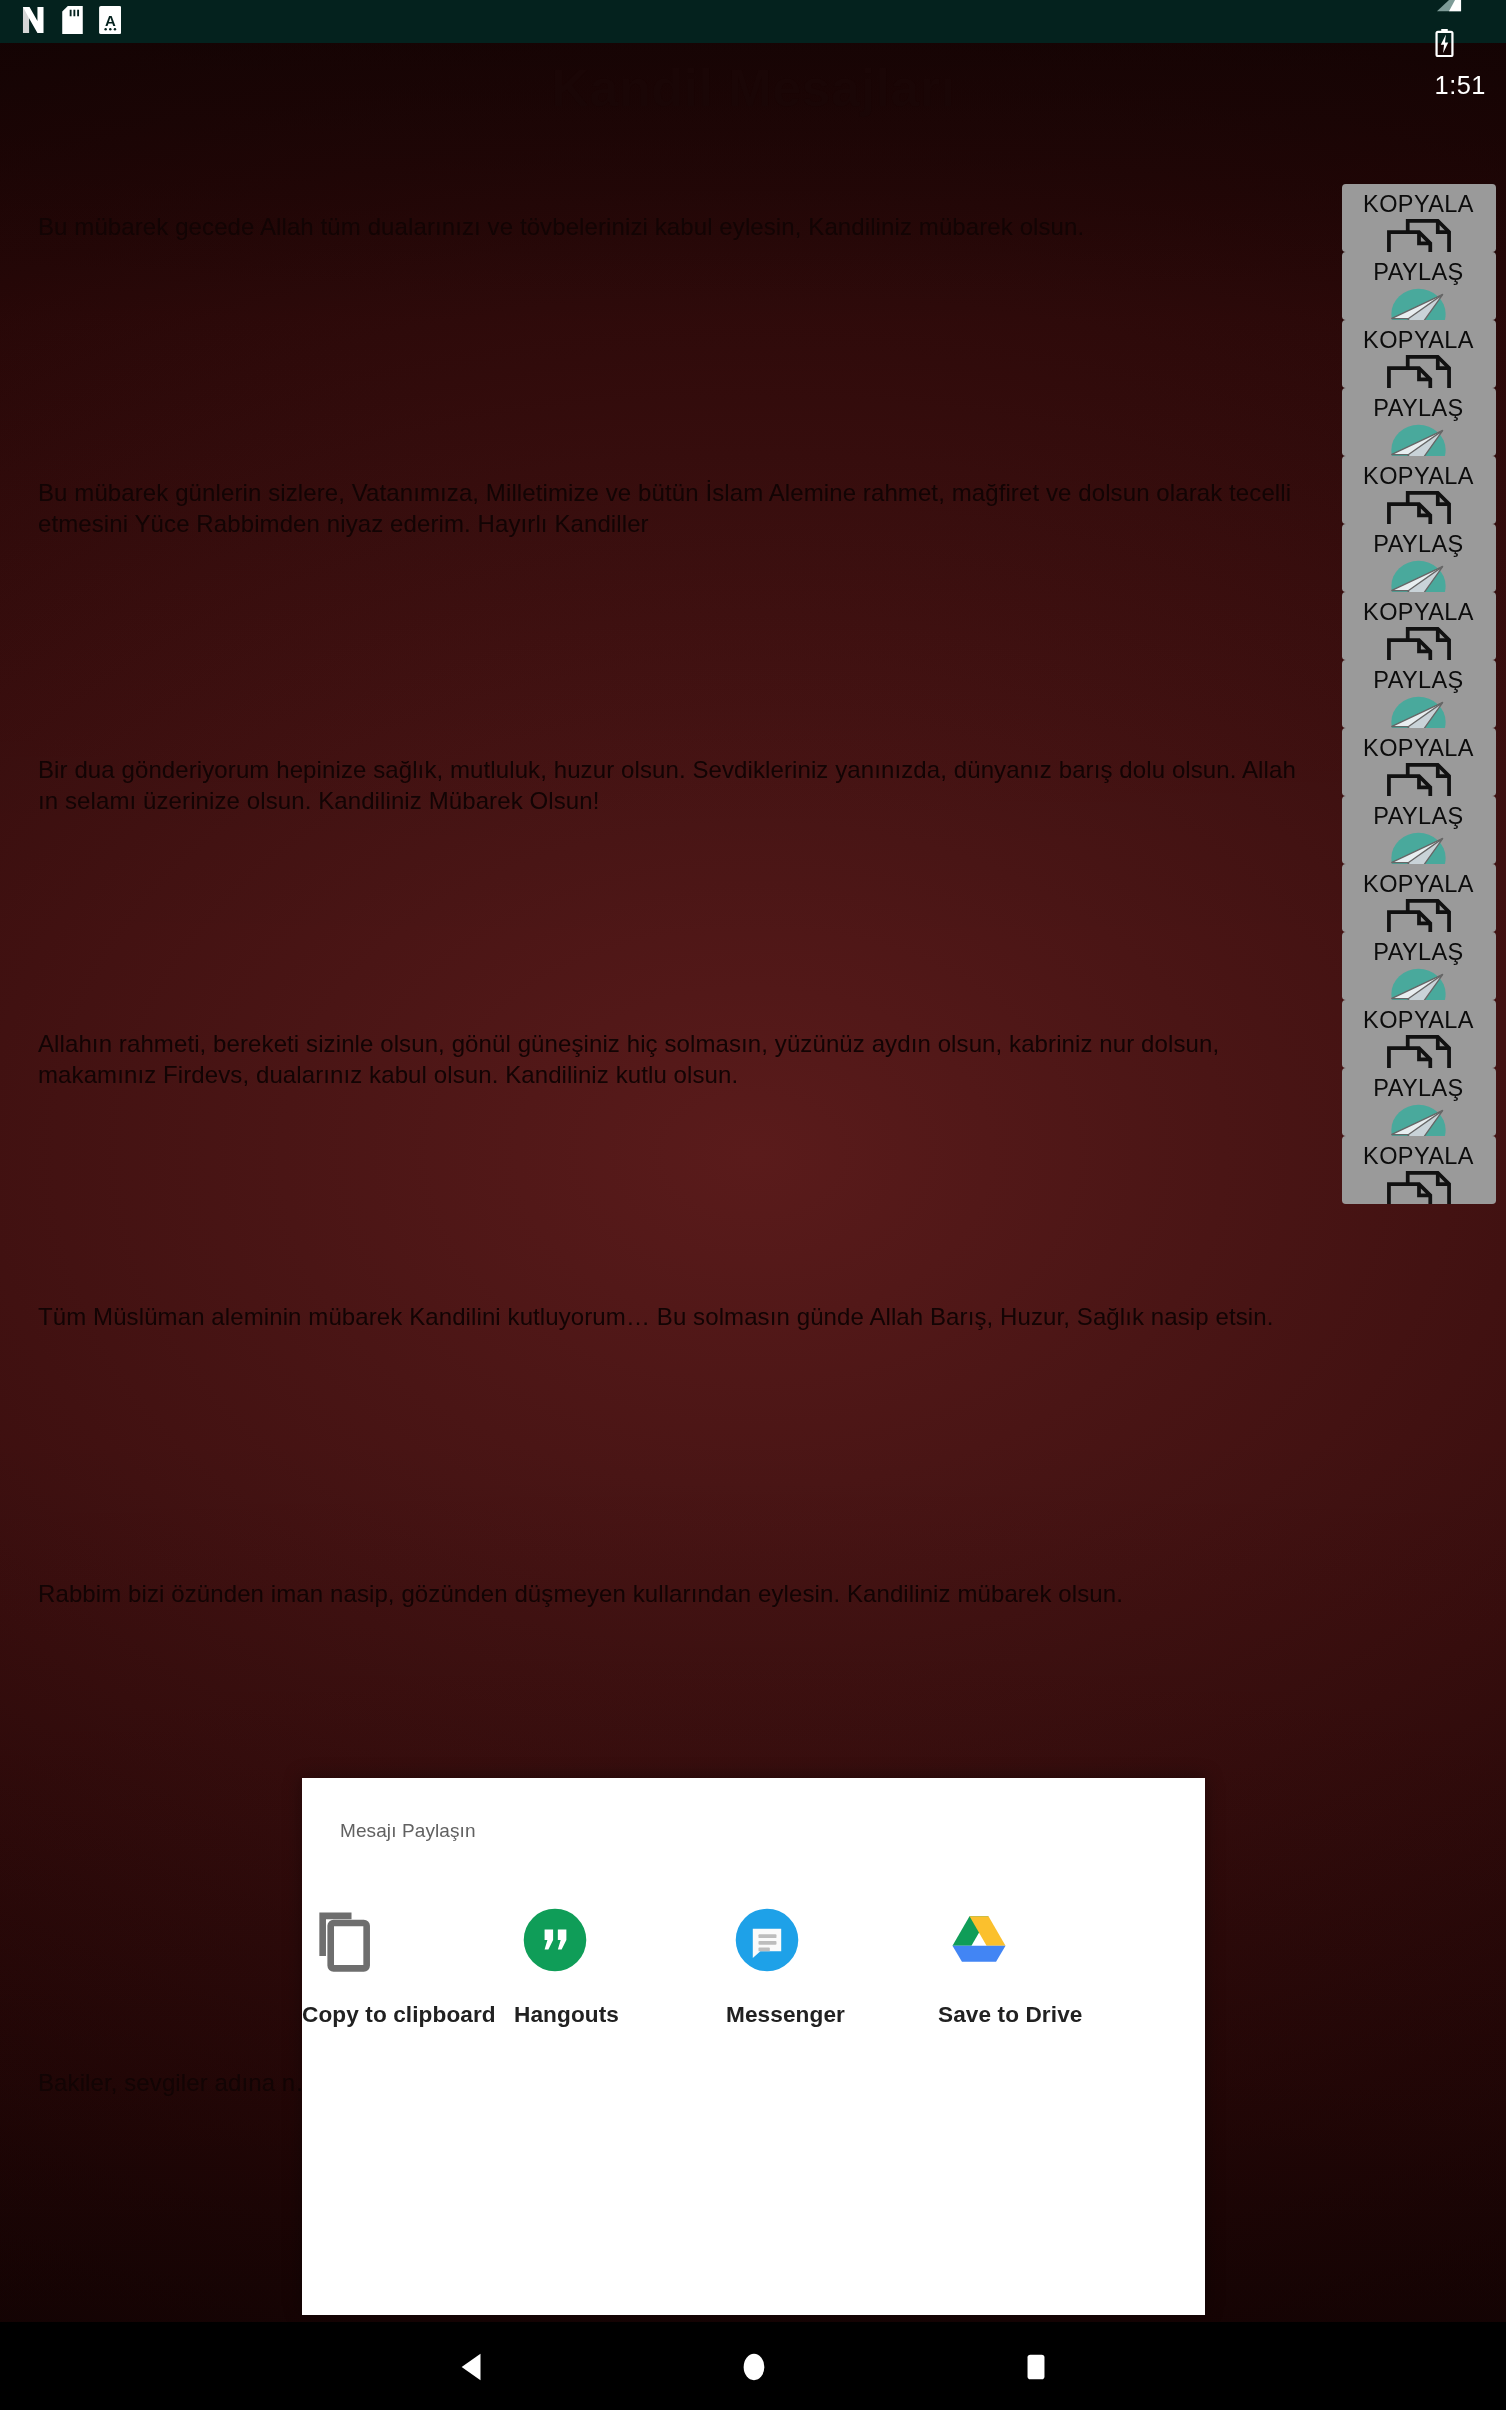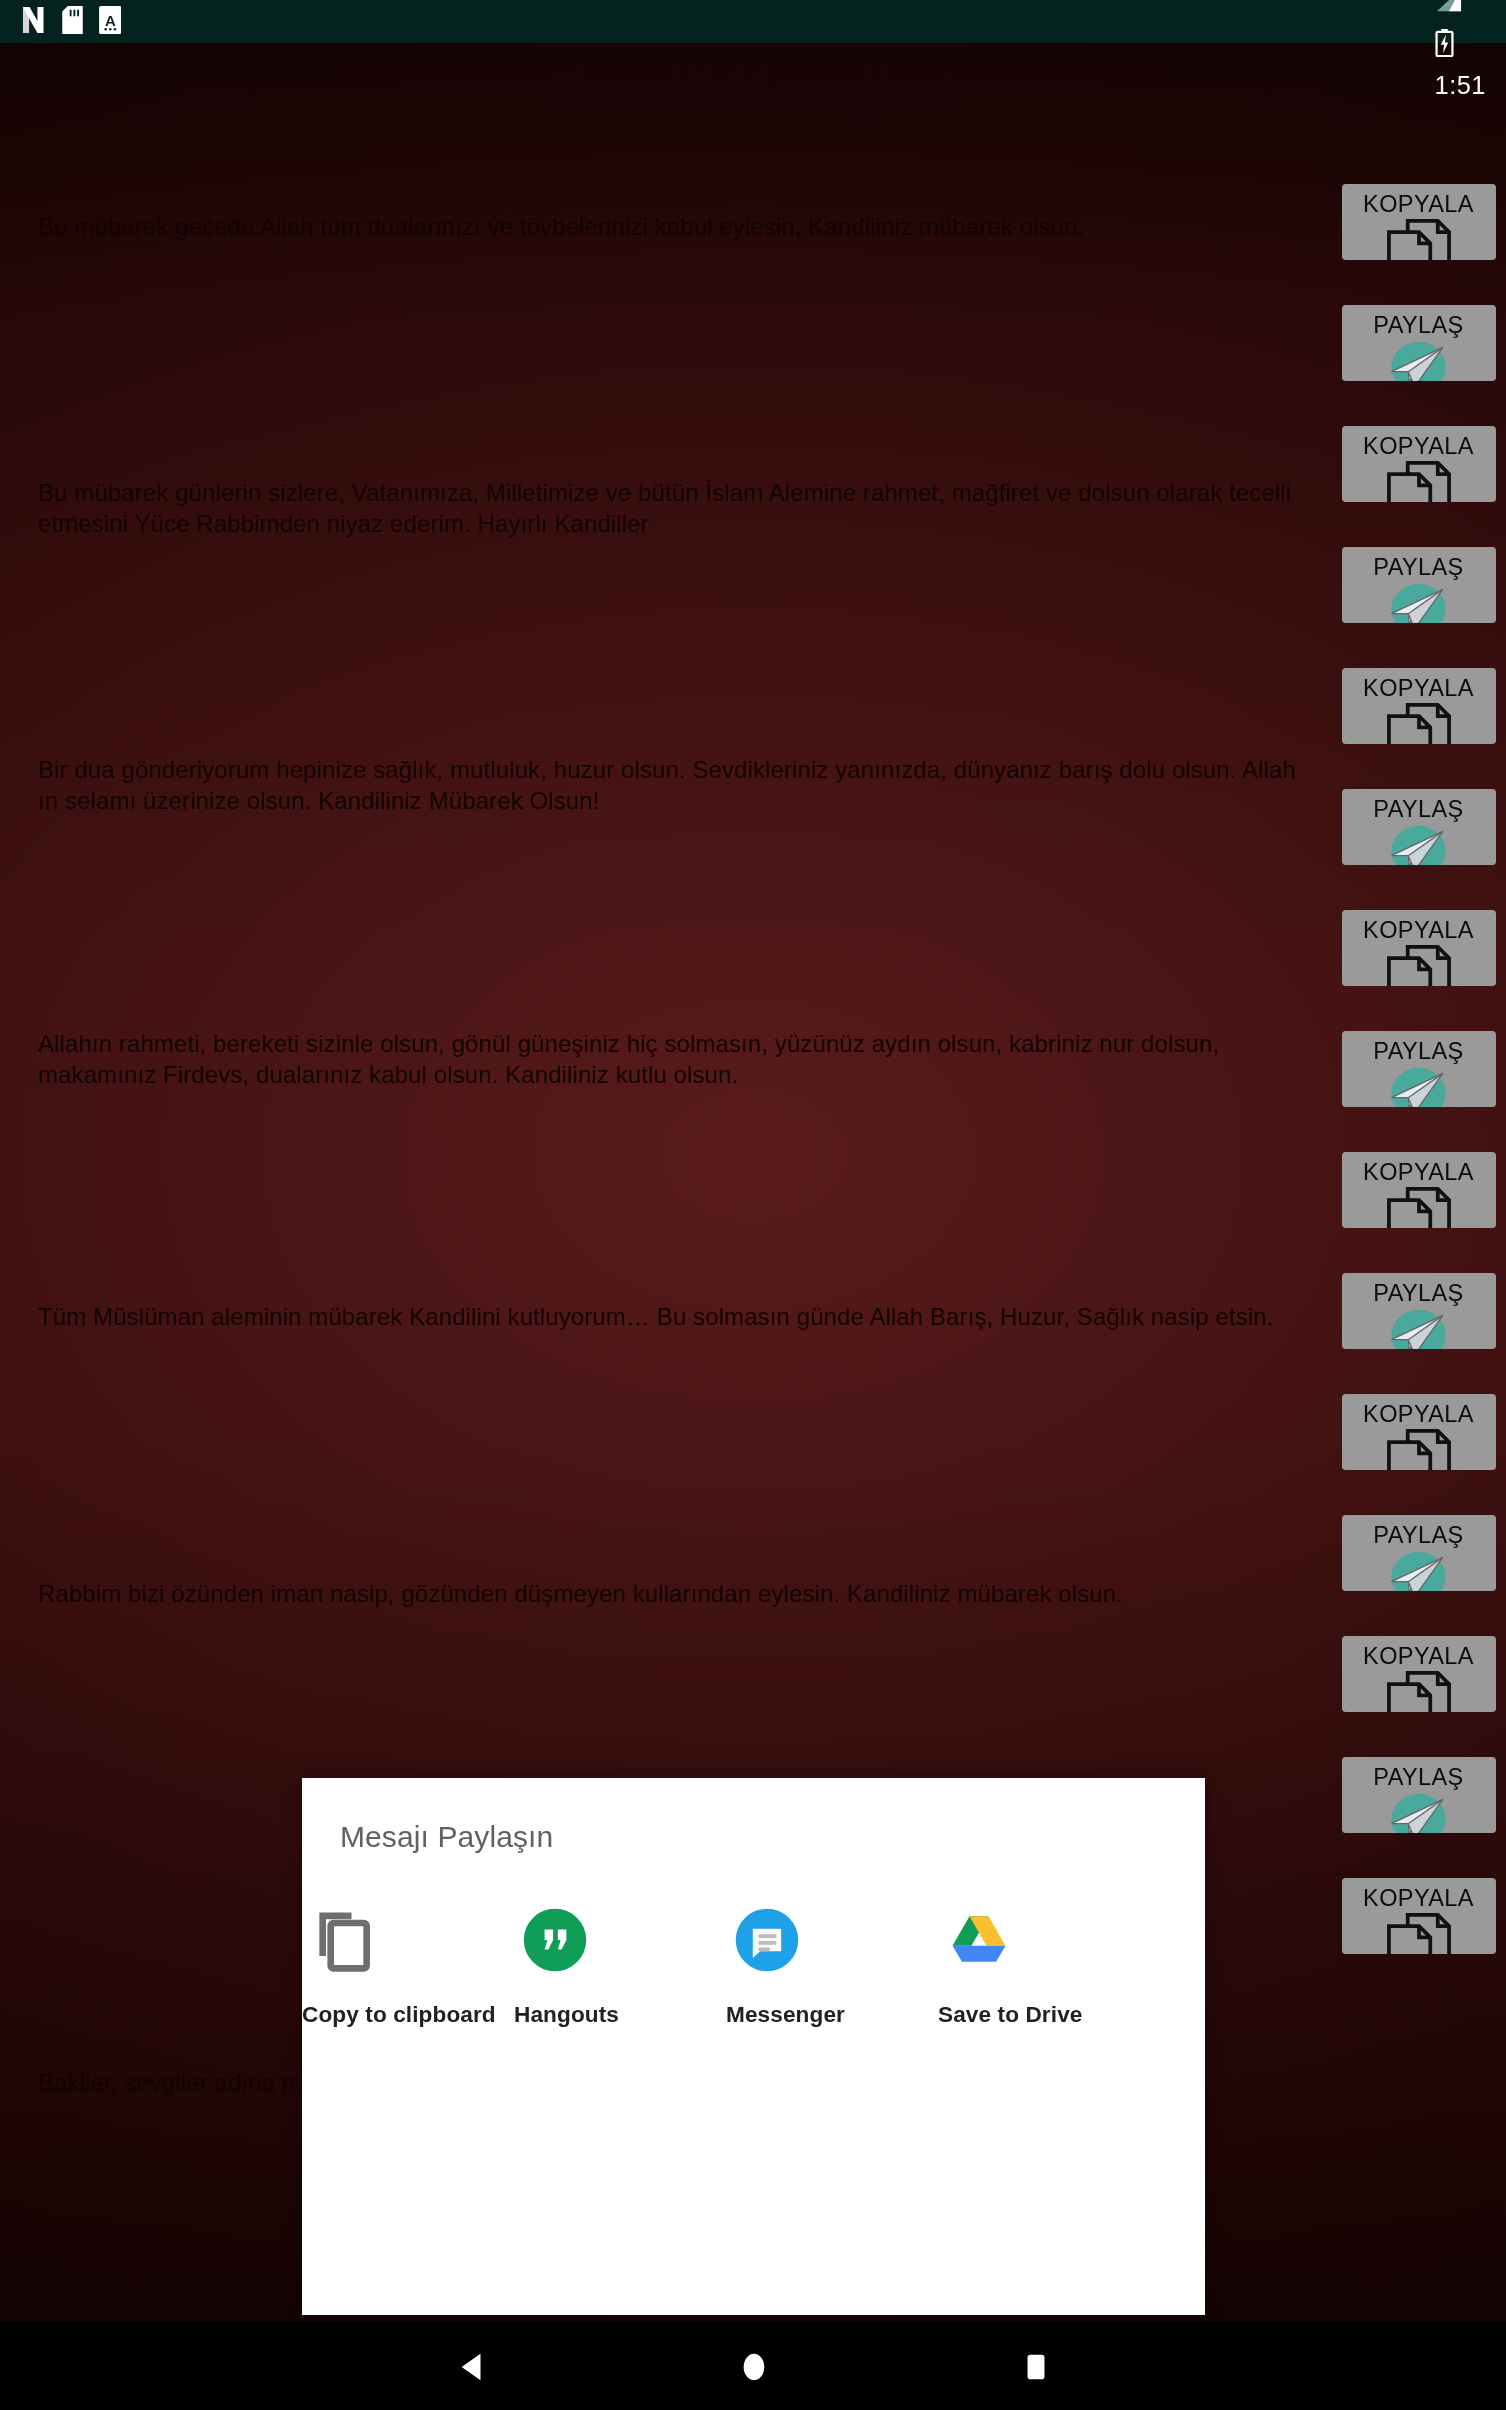--- a/index.html
+++ b/index.html
@@ -78,24 +78,23 @@
     letter-spacing:0.1px;
   }
 
   
   .side-btns {
     position:absolute; top:141px; right:7.5px;
     width:158px;
     z-index:6;
   }
   .sbtn {
-    width:154px; height:76px;
+    width:154px; height:68px;
     background:#9a9a9a;
     border-radius:3.8px;
-    margin-bottom:45px;
     display:flex; flex-direction:column;
     align-items:center; justify-content:flex-start;
     padding-top:6.6px;
     position:relative;
     overflow:hidden;
   }
   .sbtn-label {
     font-size:23.5px; color:#0c0c0c; font-weight:400;
     letter-spacing:0.4px; line-height:26px;
   }
@@ -111,21 +110,21 @@
   #share-dialog {
     position:absolute;
     left:302px; top:1778px;
     width:903px; height:537px;
     background:#ffffff;
     z-index:20;
     box-shadow:0 -1.9px 17px rgba(0,0,0,0.35);
   }
   #share-title {
     position:absolute; top:42px; left:38px;
-    font-size:30px; color:#616161;
+    font-size:19px; color:#616161;
     letter-spacing:0.1px;
   }
   .share-grid {
     position:absolute; top:99px; left:0;
     width:903px;
     display:flex; flex-wrap:wrap;
   }
   .share-item {
     width:212px;
     display:flex; flex-direction:column;

